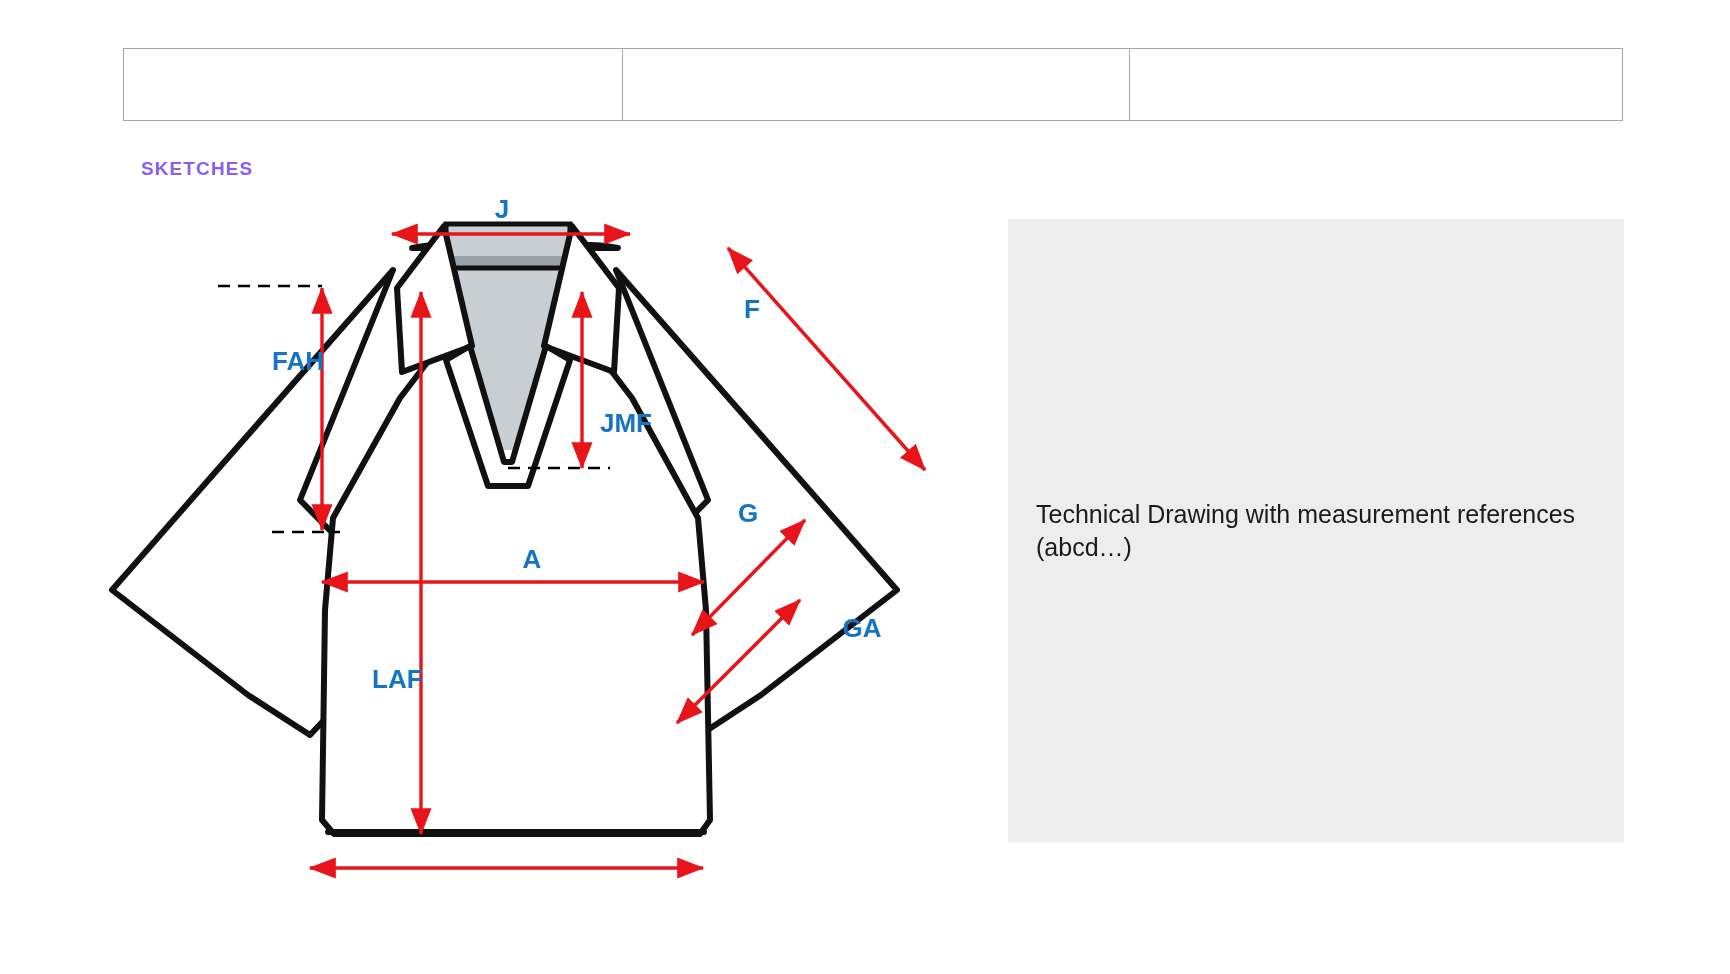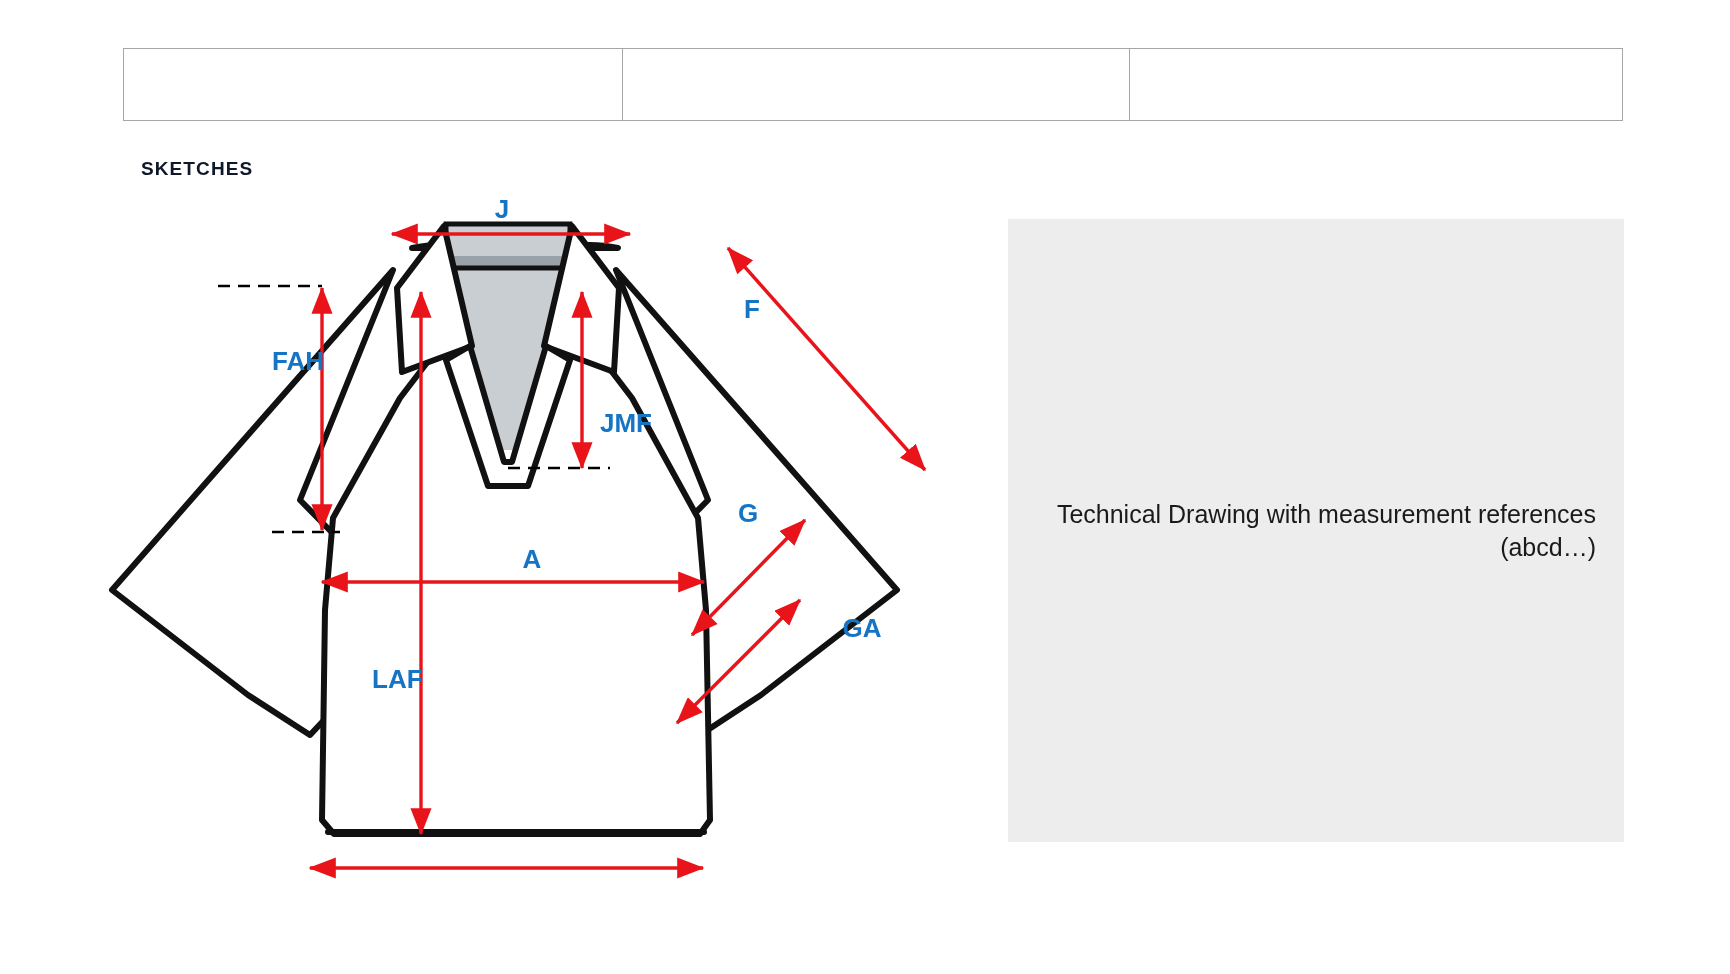--- a/index.html
+++ b/index.html
@@ -43,21 +43,21 @@
   #header-cell-2 { width: 493px; }
 
   
   #section-title {
     position: absolute;
     left: 141px;
     top: 158px;
     font-size: 19px;
     font-weight: bold;
     letter-spacing: 1.1px;
-    color: #0f172a;
+    color: #8b5cf6;
     white-space: nowrap;
   }
 
   
   #sketch-area {
     position: absolute;
     left: 100px;
     top: 200px;
     width: 880px;
     height: 700px;
@@ -72,21 +72,21 @@
     width: 616px;
     height: 623px;
     background: #ededed;
     display: flex;
     align-items: center;
     justify-content: center;
   }
   #placeholder-text {
     font-size: 25px;
     line-height: 1.32;
-    text-align: right;
+    text-align: left;
     color: #1a1a1a;
     max-width: 560px;
     font-weight: 400;
   }
 </style>
 </head>
 <body>
 
 <div id="header-table">
   <div class="header-cell" id="header-cell-0"></div>

